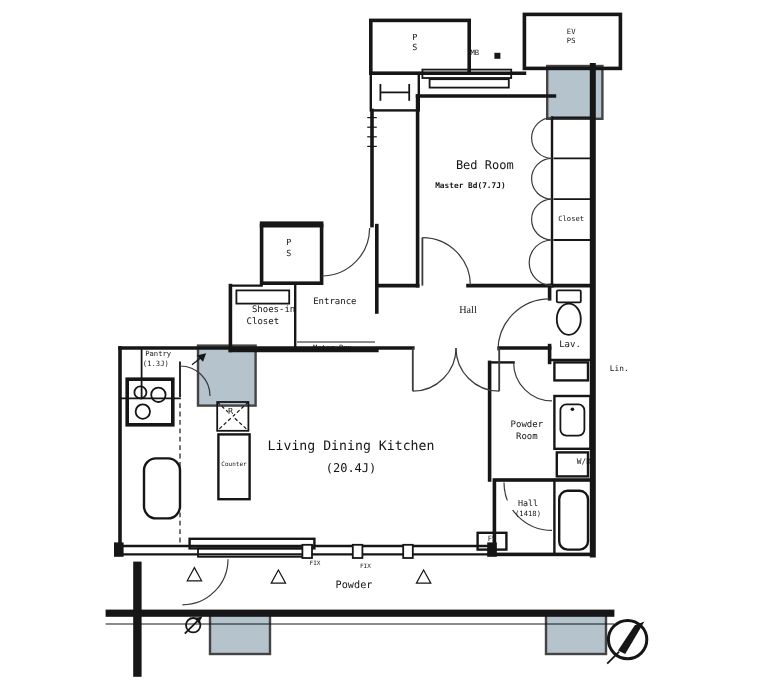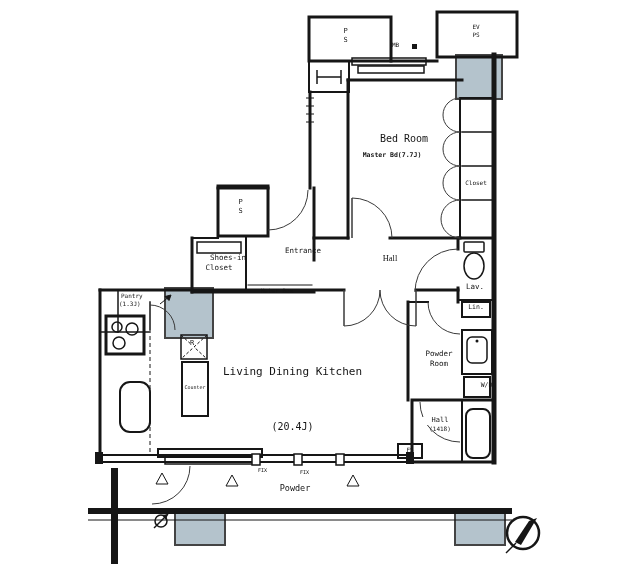--- a/index.html
+++ b/index.html
@@ -185,34 +185,34 @@
   <div class="lbl ctr" style="left:464px;top:24px;width:24px;font-size:6px;">EV</div>
   <div class="lbl ctr" style="left:464px;top:32px;width:24px;font-size:6px;">PS</div>
 
   <div class="lbl ctr" style="left:358px;top:133px;width:92px;font-size:10px;">Bed Room</div>
   <div class="lbl ctr" style="left:344px;top:152px;width:96px;font-size:6.5px;font-weight:bold;">Master Bd(7.7J)</div>
   <div class="lbl ctr" style="left:459px;top:180px;width:34px;font-size:6px;">Closet</div>
 
   <div class="lbl vtext" style="left:236px;top:198px;font-size:7px;">PS</div>
   <div class="lbl ctr" style="left:194px;top:254px;width:68px;font-size:7.5px;">Shoes-in</div>
   <div class="lbl ctr" style="left:194px;top:264px;width:50px;font-size:7.5px;">Closet</div>
-  <div class="lbl ctr" style="left:248px;top:247px;width:62px;font-size:7.5px;padding-left:24px;">Entrance</div>
+  <div class="lbl ctr" style="left:248px;top:247px;width:62px;font-size:7.5px;">Entrance</div>
   <div class="lbl ctr" style="left:248px;top:288px;width:58px;font-size:6px;">Meter Box</div>
 
   <div class="lbl ctr" style="left:368px;top:254px;width:44px;font-size:8.5px;font-family:Liberation Serif, serif;">Hall</div>
   <div class="lbl ctr" style="left:458px;top:283px;width:34px;font-size:7.5px;">Lav.</div>
-  <div class="lbl ctr" style="left:462px;top:304px;width:28px;font-size:6.5px;">Lin.</div>
+  <div class="lbl ctr" style="left:462px;top:304px;width:28px;font-size:6.5px;padding-left:40px;">Lin.</div>
 
   <div class="lbl" style="left:121px;top:293px;font-size:6px;">Pantry</div>
   <div class="lbl" style="left:119px;top:301px;font-size:6px;">(1.3J)</div>
   <div class="lbl bgw" style="left:190px;top:340px;font-size:7px;">R</div>
   <div class="lbl ctr" style="left:183px;top:385px;width:24px;font-size:5px;">Counter</div>
 
   <div class="lbl ctr" style="left:200px;top:366px;width:185px;font-size:11px;">Living Dining Kitchen</div>
-  <div class="lbl ctr" style="left:200px;top:385px;width:185px;font-size:10px;margin-top:36px;">(20.4J)</div>
+  <div class="lbl ctr" style="left:200px;top:385px;width:185px;font-size:10px;">(20.4J)</div>
 
   <div class="lbl ctr" style="left:414px;top:350px;width:50px;font-size:7.5px;">Powder</div>
   <div class="lbl ctr" style="left:414px;top:360px;width:50px;font-size:7.5px;">Room</div>
   <div class="lbl ctr" style="left:464px;top:382px;width:45px;font-size:6.5px;">W/D</div>
   <div class="lbl ctr bgw" style="left:420px;top:417px;width:40px;font-size:7px;">Hall</div>
   <div class="lbl ctr" style="left:418px;top:426px;width:44px;font-size:6px;">(1418)</div>
 
   <div class="lbl ctr" style="left:398px;top:447px;width:24px;font-size:6px;">FS</div>
   <div class="lbl" style="left:258px;top:468px;font-size:5px;">FIX</div>
   <div class="lbl" style="left:300px;top:470px;font-size:5px;">FIX</div>

